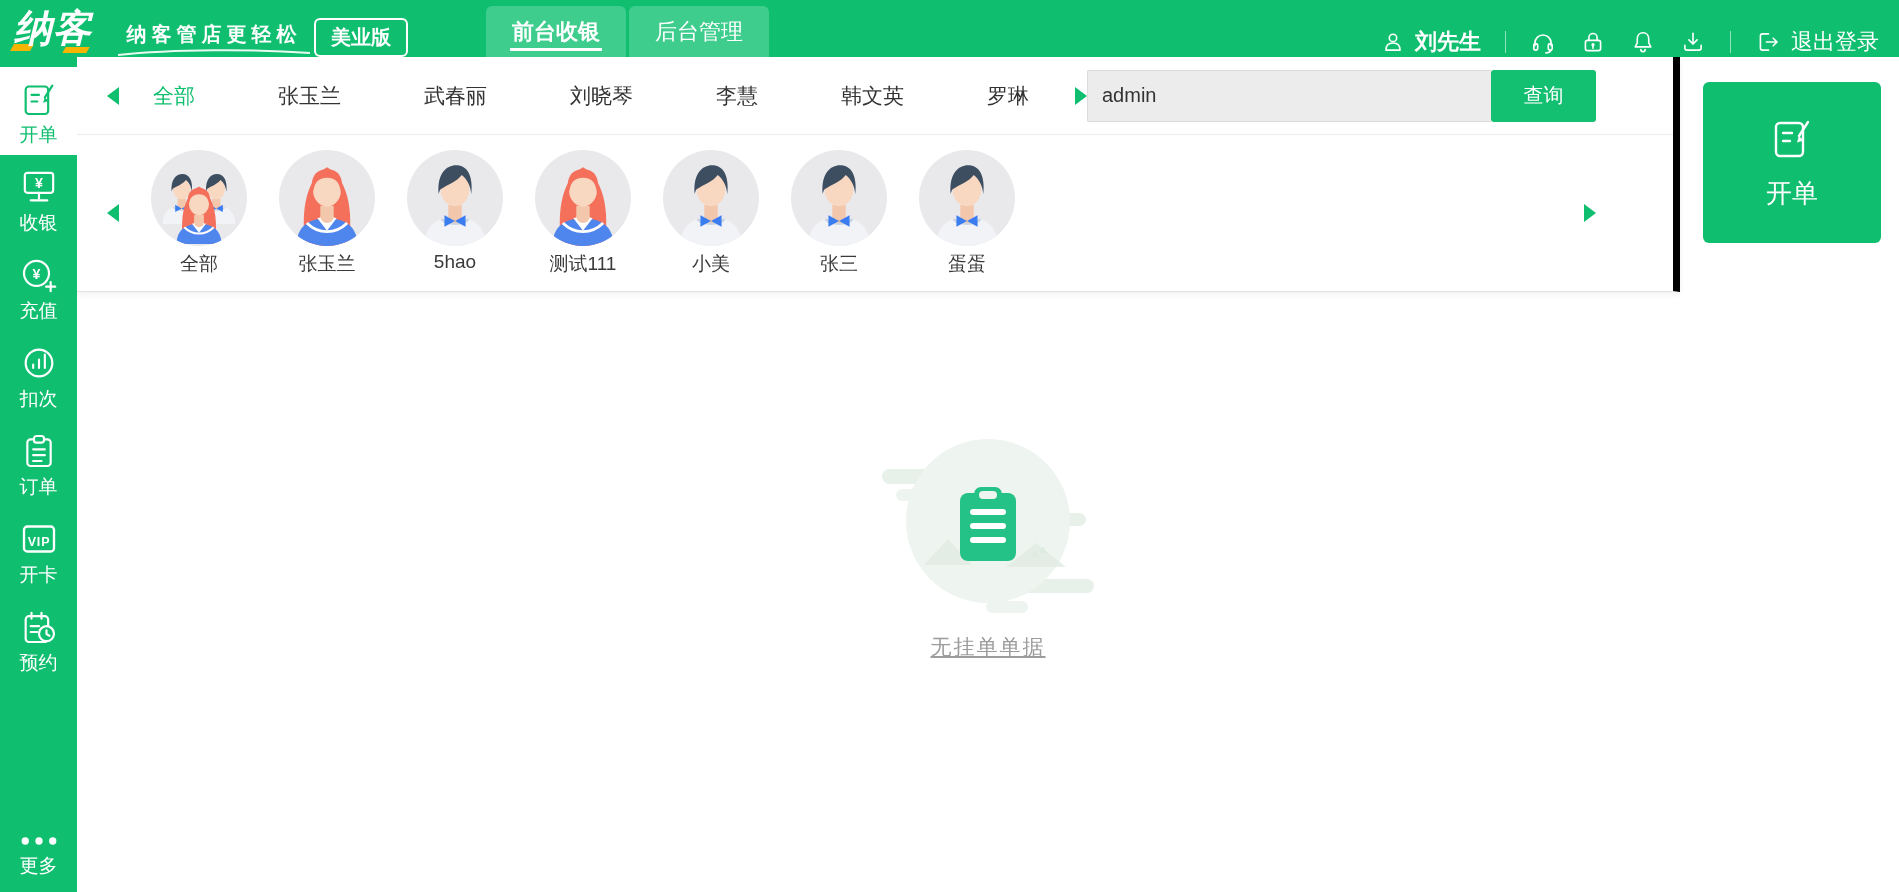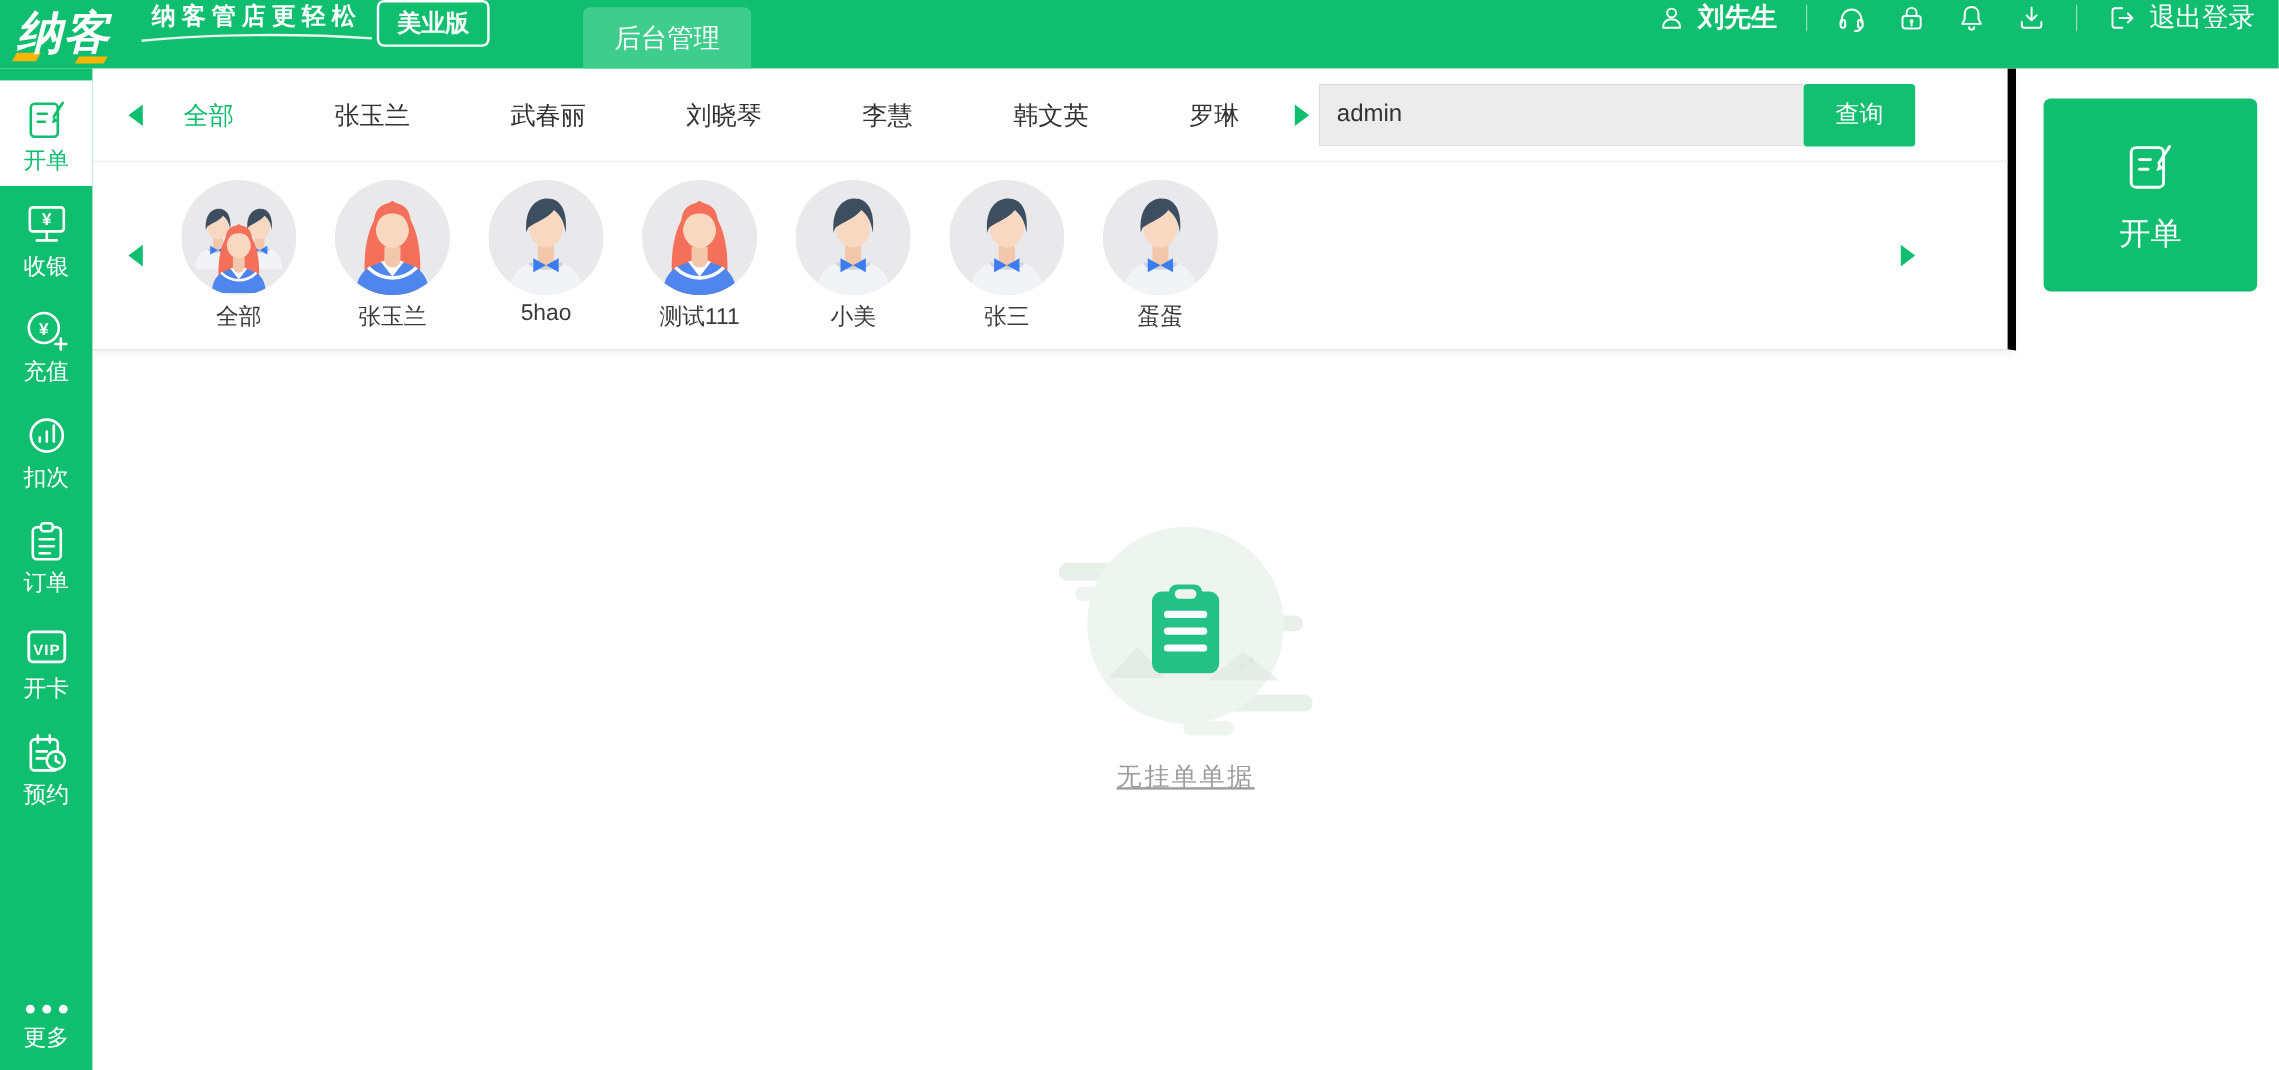--- a/index.html
+++ b/index.html
@@ -2,21 +2,21 @@
 <html><head>
 <meta charset="utf-8">
 <style>
   html,body{margin:0;padding:0;}
   body{
     width:1899px;height:892px;overflow:hidden;position:relative;
     font-family:"Liberation Sans","DejaVu Sans",sans-serif;
     background:#ffffff;
   }
   
-  .topbar{position:absolute;top:0;left:0;right:0;height:57px;background:#0fbe6e;display:flex;align-items:flex-start;z-index:5;}
+  .topbar{position:absolute;top:0;left:0;right:0;height:57px;background:#0fbe6e;display:flex;align-items:flex-end;z-index:5;}
   .logo{margin-left:14px;position:relative;color:#fff;font-size:38px;font-weight:900;font-style:italic;letter-spacing:1px;line-height:57px;}
   .logo .accent1,.logo .accent2{position:absolute;background:#f7b500;transform:skewX(-30deg);z-index:0;}
   .logo .accent1{left:-2px;bottom:6px;width:20px;height:7px;}
   .logo .accent2{right:4px;bottom:4px;width:24px;height:6px;}
   .logo .logo-text{position:relative;z-index:1;}
   .slogan-wrap{margin-left:22px;display:flex;flex-direction:column;align-items:center;color:#fff;}
   .slogan{font-family:"DejaVu Serif",serif;font-weight:bold;font-size:20px;letter-spacing:5px;white-space:nowrap;}
   .edition{border:2px solid #fff;border-radius:6px;color:#fff;font-size:20px;font-weight:bold;padding:4px 15px;cursor:pointer;white-space:nowrap;}
   .tb-tabs{margin-left:78px;align-self:flex-end;display:flex;gap:3px;height:51px;}
   .tb-tab{width:140px;background:#3ecd8d;border-radius:6px 6px 0 0;color:#fff;font-size:22px;display:flex;align-items:center;justify-content:center;position:relative;cursor:pointer;}
@@ -40,21 +40,21 @@
   .staff-tabs-row{height:78px;display:flex;align-items:center;padding-left:30px;border-bottom:1px solid #ececec;box-sizing:border-box;}
   .arrow{width:0;height:0;border-top:9px solid transparent;border-bottom:9px solid transparent;cursor:pointer;flex:none;}
   .arrow.left{border-right:12px solid #0fbe6e;}
   .arrow.right{border-left:12px solid #0fbe6e;}
   .staff-tabs{display:flex;justify-content:space-between;width:880px;margin-left:34px;}
   .staff-tab{font-size:21px;color:#333;cursor:pointer;white-space:nowrap;}
   .staff-tab.active{color:#0fbe6e;}
   .staff-tabs-row .arrow.right{margin-left:46px;}
   .search-group{margin-left:auto;margin-right:77px;display:flex;height:52px;}
   .search-input{width:375px;background:#ececec;border:1px solid #dcdcdc;border-right:none;font-size:20px;color:#333;padding:0 14px;outline:none;border-radius:2px 0 0 2px;font-family:inherit;}
-  .search-btn{width:93px;background:#13bf70;color:#fff;font-size:20px;border:none;border-radius:3px;cursor:pointer;font-family:inherit;}
+  .search-btn{width:105px;background:#13bf70;color:#fff;font-size:20px;border:none;border-radius:3px;cursor:pointer;font-family:inherit;}
   .avatar-row{height:156px;display:flex;align-items:center;padding-left:30px;box-sizing:border-box;}
   .avatar-list{display:flex;margin-left:16px;}
   .avatar-item{width:128px;display:flex;flex-direction:column;align-items:center;gap:5px;cursor:pointer;}
   .avatar-item svg.av{width:96px;height:96px;display:block;}
   .avatar-label{font-size:19px;color:#3a3a3a;white-space:nowrap;}
   .avatar-row .arrow.right{margin-left:auto;margin-right:77px;}
   
   .open-card{position:absolute;left:1626px;top:25px;width:178px;height:161px;background:#0fbe6e;border-radius:6px;display:flex;flex-direction:column;align-items:center;justify-content:center;gap:10px;color:#fff;cursor:pointer;}
   .open-card-label{font-size:26px;}
   
@@ -117,20 +117,23 @@
     <span class="logo-text">纳客</span>
   </div>
   <div class="slogan-wrap">
     <span class="slogan">纳客管店更轻松</span>
     <svg width="200" height="9">
       <path d="M4 7 C60 1 140 1 196 5" stroke="#ffffff" stroke-width="2" fill="none" opacity="0.9"></path>
     </svg>
   </div>
   <div class="edition">美业版</div>
   <div class="tb-tabs">
+    <div class="tb-tab active">
+      <span>前台收银</span>
+    </div>
     <div class="tb-tab">
       <span>后台管理</span>
     </div>
   </div>
   <div class="tb-right">
     <div class="tb-user">
       <span class="tb-icon">
         <svg width="26" height="26" viewBox="0 0 24 24" fill="none" stroke="#fff" stroke-width="1.5" stroke-linecap="round" stroke-linejoin="round">
           <circle cx="12" cy="8.2" r="3.4"></circle>
           <path d="M5.5 19.5 c0-4.6 2.9-6.6 6.5-6.6 s6.5 2 6.5 6.6 Z"></path>

